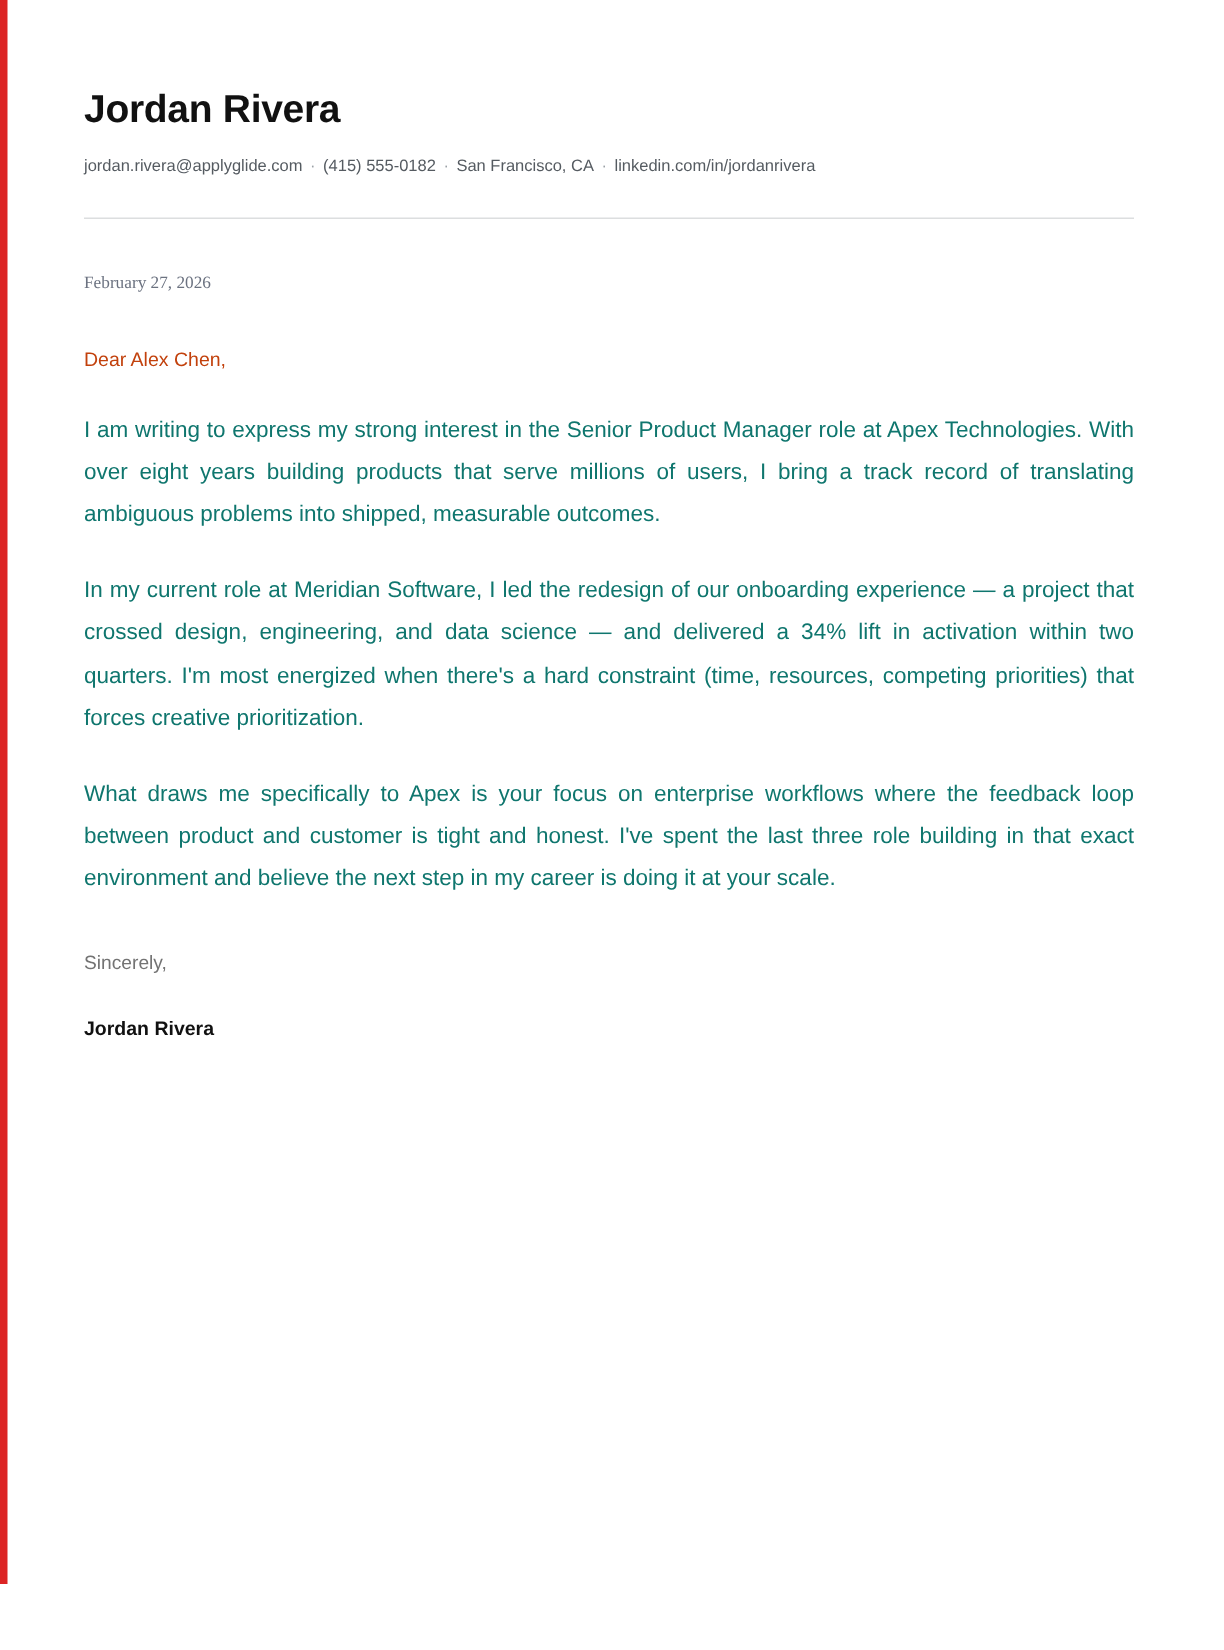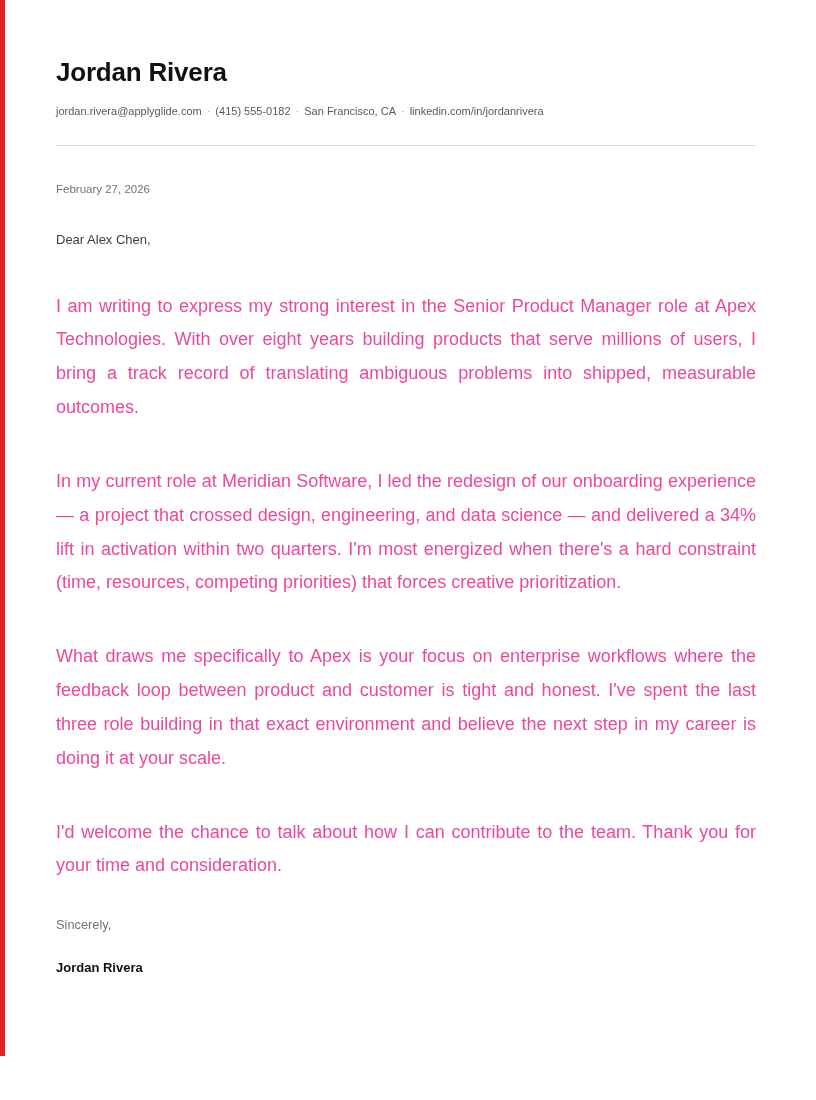--- a/index.html
+++ b/index.html
@@ -63,33 +63,34 @@
     height: 1px;
     background: #dcdedf;
     width: 700px;
   }
 
   .letter-date {
     margin-top: 35px;
     font-size: 11.5px;
     color: #6b7280;
     line-height: 1.4;
+    font-family: Liberation Serif, serif;
   }
 
   .salutation {
     margin-top: 33px;
     font-size: 13px;
-    color: #404040;
+    color: #c2410c;
     line-height: 1.5;
   }
 
   .body-par {
-    margin-top: 40px;
-    font-size: 18px;
-    color: #ec4899;
+    margin-top: 23px;
+    font-size: 15px;
+    color: #0f766e;
     line-height: 1.88;
     text-align: justify;
     text-justify: inter-word;
   }
 
   .closing {
     margin-top: 32px;
     font-size: 12.8px;
     color: #737373;
     line-height: 1.5;
@@ -123,19 +124,18 @@
   <div class="letter-date">February 27, 2026</div>
 
   <div class="salutation">Dear Alex Chen,</div>
 
   <p class="body-par">I am writing to express my strong interest in the Senior Product Manager role at Apex Technologies. With over eight years building products that serve millions of users, I bring a track record of translating ambiguous problems into shipped, measurable outcomes.</p>
 
   <p class="body-par">In my current role at Meridian Software, I led the redesign of our onboarding experience — a project that crossed design, engineering, and data science — and delivered a 34% lift in activation within two quarters. I'm most energized when there's a hard constraint (time, resources, competing priorities) that forces creative prioritization.</p>
 
   <p class="body-par">What draws me specifically to Apex is your focus on enterprise workflows where the feedback loop between product and customer is tight and honest. I've spent the last three role building in that exact environment and believe the next step in my career is doing it at your scale.</p>
 
-  <p class="body-par">I'd welcome the chance to talk about how I can contribute to the team. Thank you for your time and consideration.</p>
 
   <div class="closing">Sincerely,</div>
 
   <div class="signature-name">Jordan Rivera</div>
 
 </div>
 
 </body></html>

